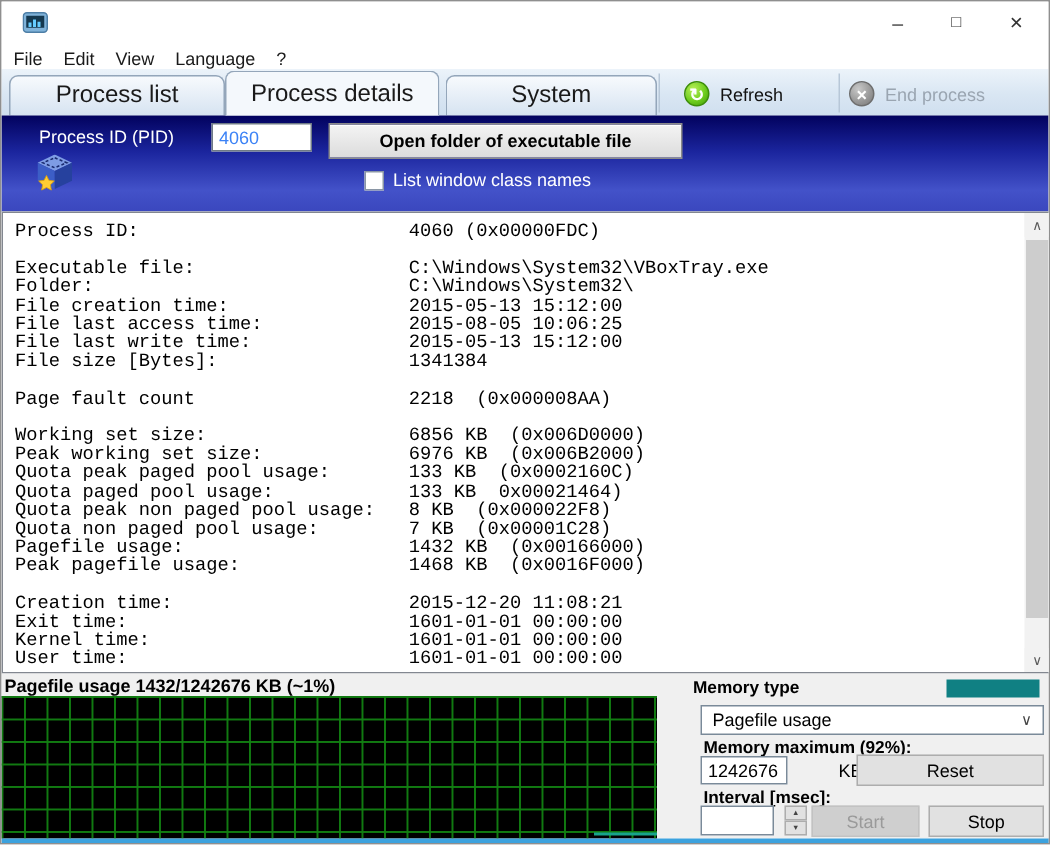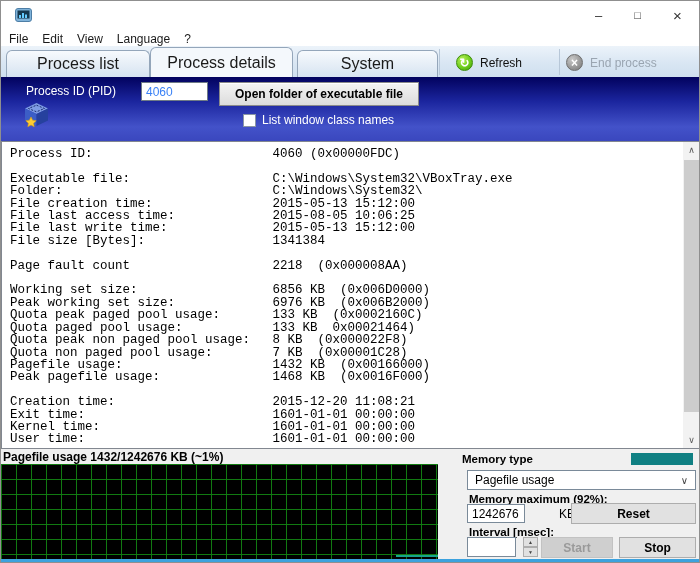--- a/index.html
+++ b/index.html
@@ -36,21 +36,21 @@
   .round-ic { width:17px; height:17px; border-radius:50%; display:flex; align-items:center; justify-content:center;
     color:#fff; font-size:12px; font-weight:bold; line-height:1; }
   .round-ic.green { background:radial-gradient(circle at 35% 30%, #b8ef5a, #6fce1d 55%, #3f9a06); border:1px solid #3d8d0a; }
   .round-ic.gray  { background:radial-gradient(circle at 35% 30%, #c9c9c9, #9a9a9a 55%, #777); border:1px solid #6e6e6e; }
   
   .pid-panel { position:absolute; top:76px; left:0; width:100%; height:64px;
     background:linear-gradient(180deg,#02025e 0%,#1b259e 38%,#4352c9 78%,#3a47be 100%); }
   .pid-label { position:absolute; left:25px; top:7px; color:#ffffff; font-size:12px; }
   .pid-input { position:absolute; left:140px; top:5px; width:67px; height:19px; border:1px solid #6f7b86;
     font-size:12px; padding:1px 4px; background:#fff; color:#3b82f6; font-family:"Liberation Sans",sans-serif; }
-  .open-folder-btn { position:absolute; left:218px; top:5px; width:200px; height:24px;
+  .open-folder-btn { position:absolute; left:218px; top:5px; width:236px; height:24px;
     background:linear-gradient(180deg,#f4f4f4,#dcdcdc); border:1px solid #8a8a8a;
     box-shadow:inset 0 1px 0 #fff; font-size:12px; font-weight:600; color:#000;
     font-family:"Liberation Sans",sans-serif; }
   .vbox-icon { position:absolute; left:24px; top:26px; }
   .cb-row { position:absolute; left:242px; top:36px; display:flex; align-items:center; gap:6px; }
   .checkbox { width:13px; height:13px; background:#fff; border:1px solid #8a96a5; }
   .cb-label { color:#ffffff; font-size:12px; }
   
   .details-area { position:absolute; top:140px; left:0; width:700px; height:308px;
     background:#ffffff; border:1px solid #828790; }
@@ -74,21 +74,21 @@
   .ctl-label { position:absolute; font-size:11.5px; font-weight:bold; color:#000; }
   .swatch { position:absolute; left:630px; top:4px; width:62px; height:12px; }
   .dropdown { position:absolute; left:466px; top:21px; width:229px; height:20px; background:#fff;
     border:1px solid #7a8a99; display:flex; align-items:center; justify-content:space-between;
     font-size:12px; color:#000; padding:0 7px; }
   .chevron { color:#444; font-size:10px; }
   .txt-input { position:absolute; background:#fff; border:1px solid #7a8a99; font-size:12px; padding:1px 4px;
     color:#000; font-family:"Liberation Sans",sans-serif; }
   .unit { position:absolute; font-size:12px; color:#000; }
   .btn { position:absolute; background:#e1e1e1; border:1px solid #adadad; font-size:12px; color:#000;
-    font-family:"Liberation Sans",sans-serif;font-weight:bold; }
+    font-family:"Liberation Sans",sans-serif; }
   .btn.disabled { background:#cfcfcf; border:1px solid #c2c2c2; color:#9a9a9a;text-align:center; }
   .spinner { position:absolute; left:522px; top:88px; width:15px; height:20px; display:flex; flex-direction:column; }
   .spin-btn { flex:1; background:#e1e1e1; border:1px solid #adadad; font-size:5px; color:#444;
     display:flex; align-items:center; justify-content:center; line-height:1; }
   .bottom-strip { position:absolute; top:558px; left:0; width:700px; height:5px; background:#3ca2de; }
 </style>
 </head>
 <body>
 
 <div class="window">

